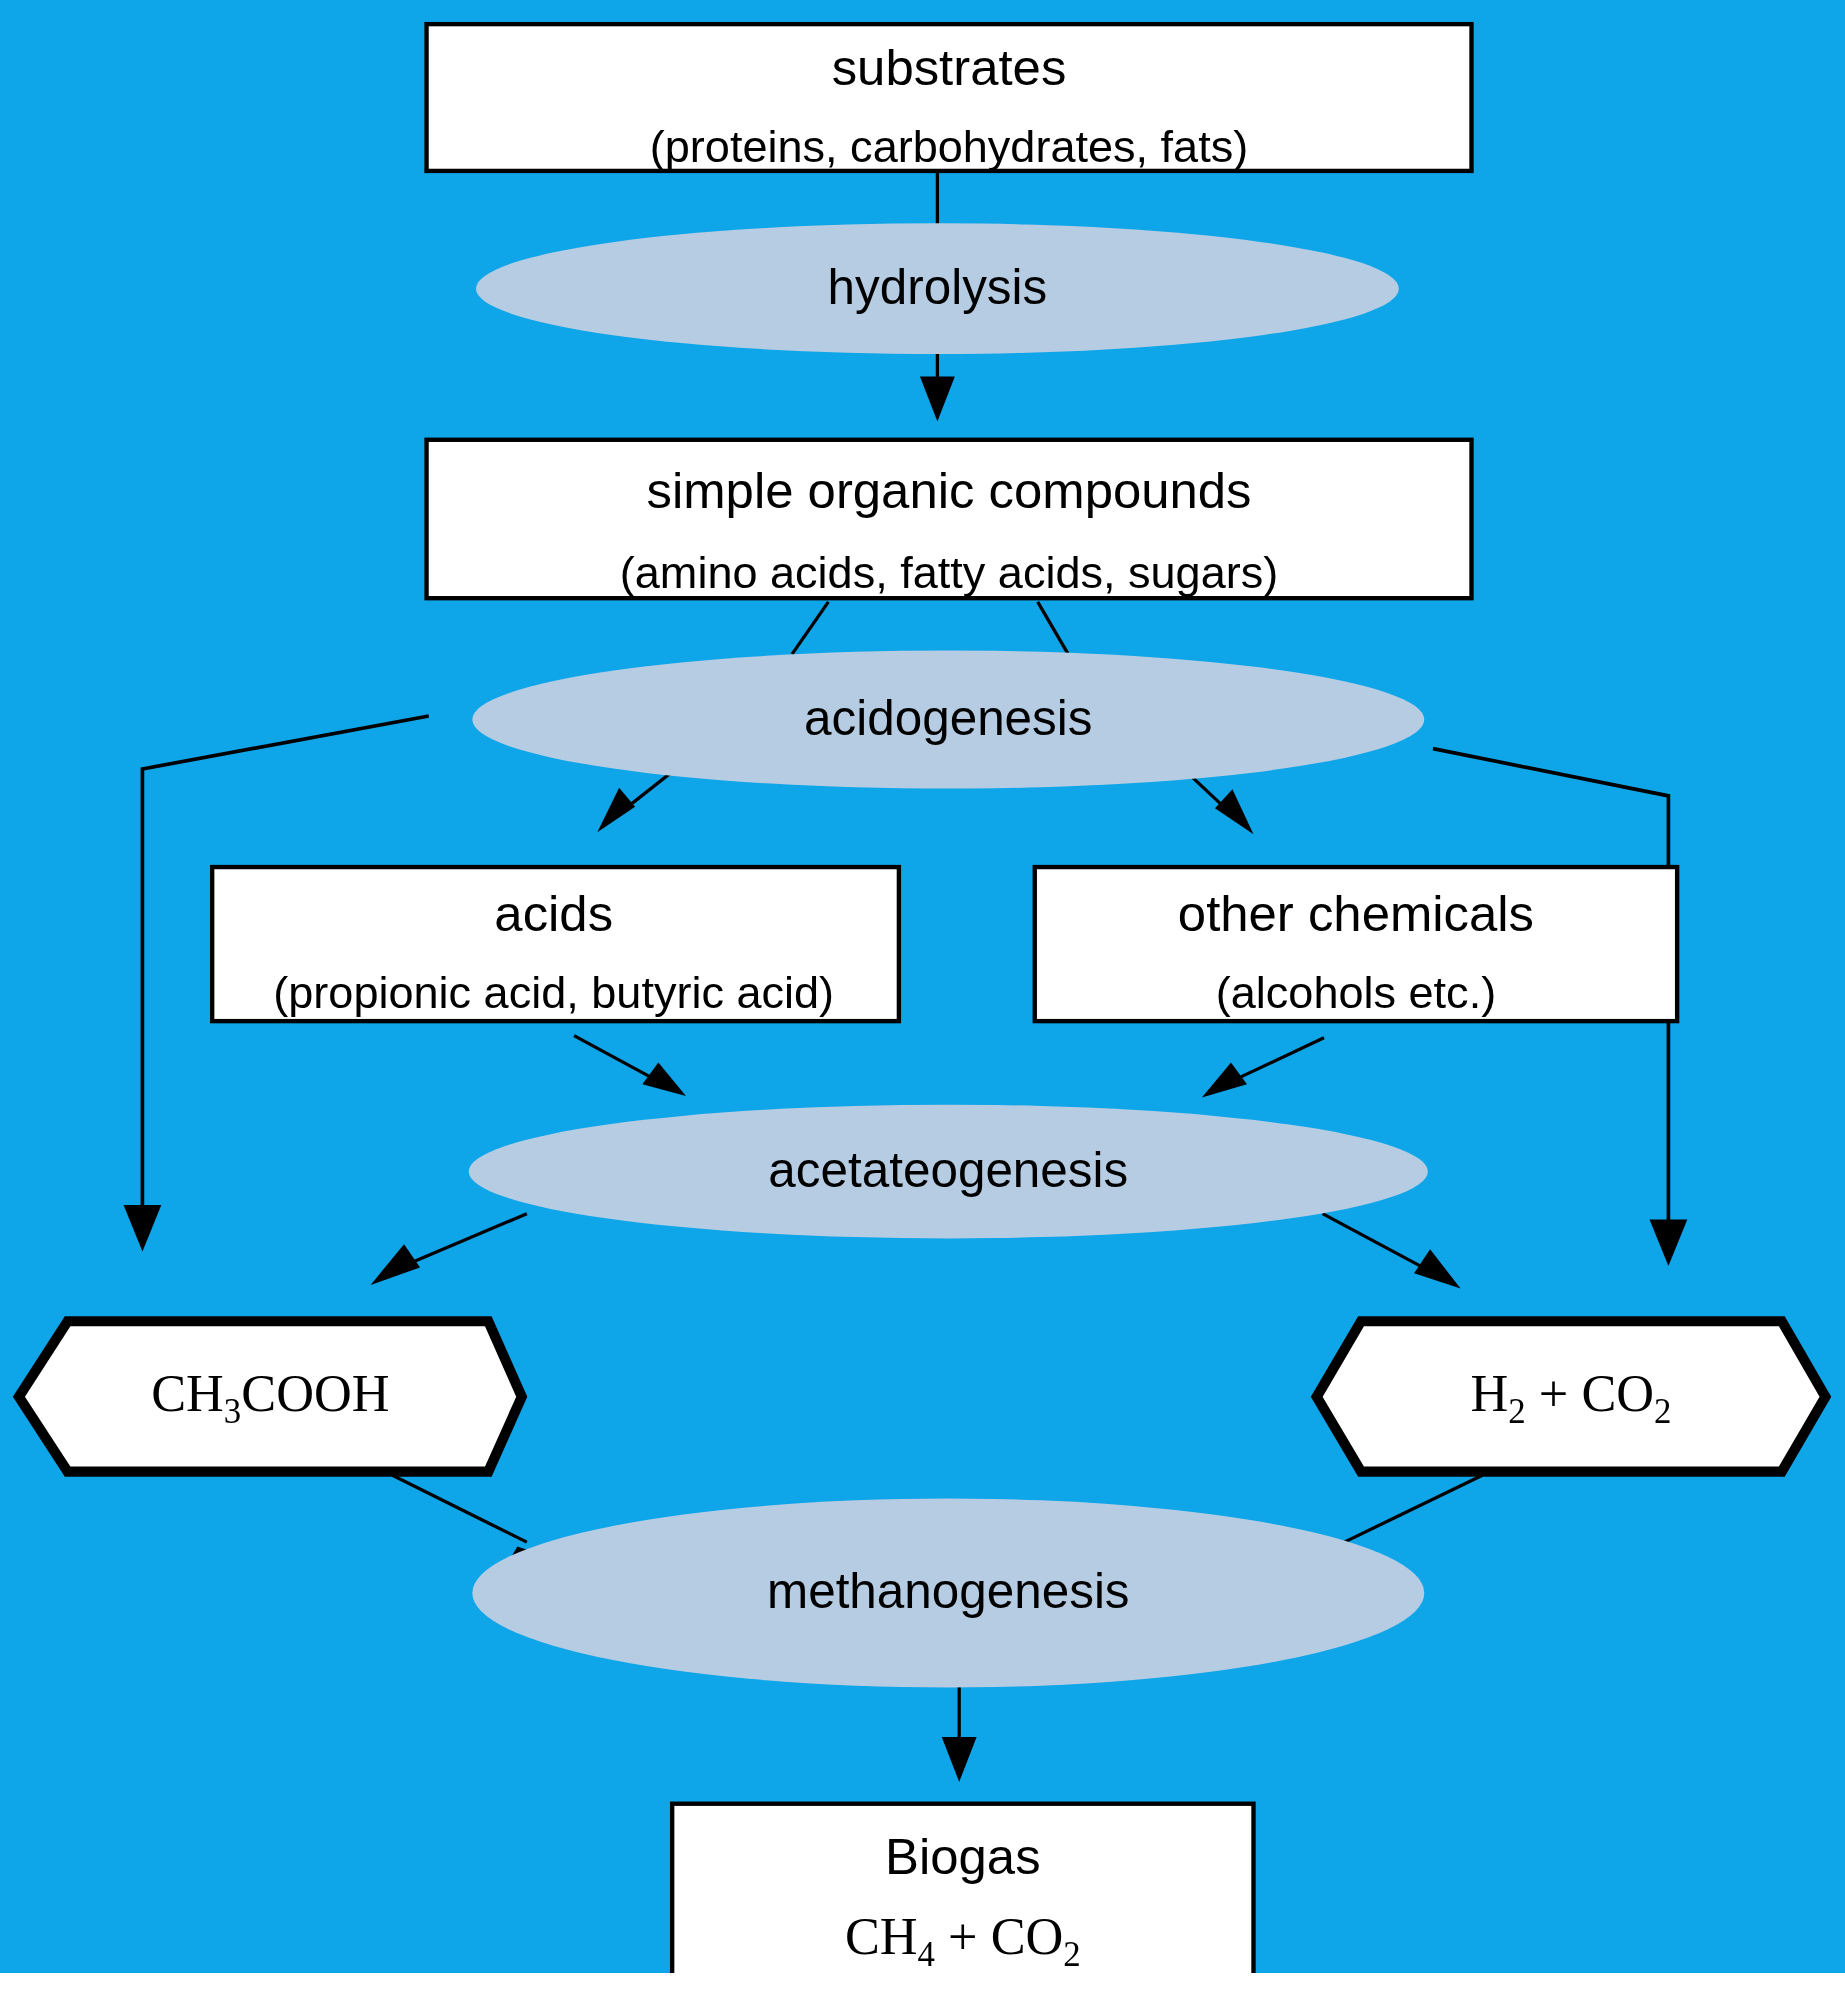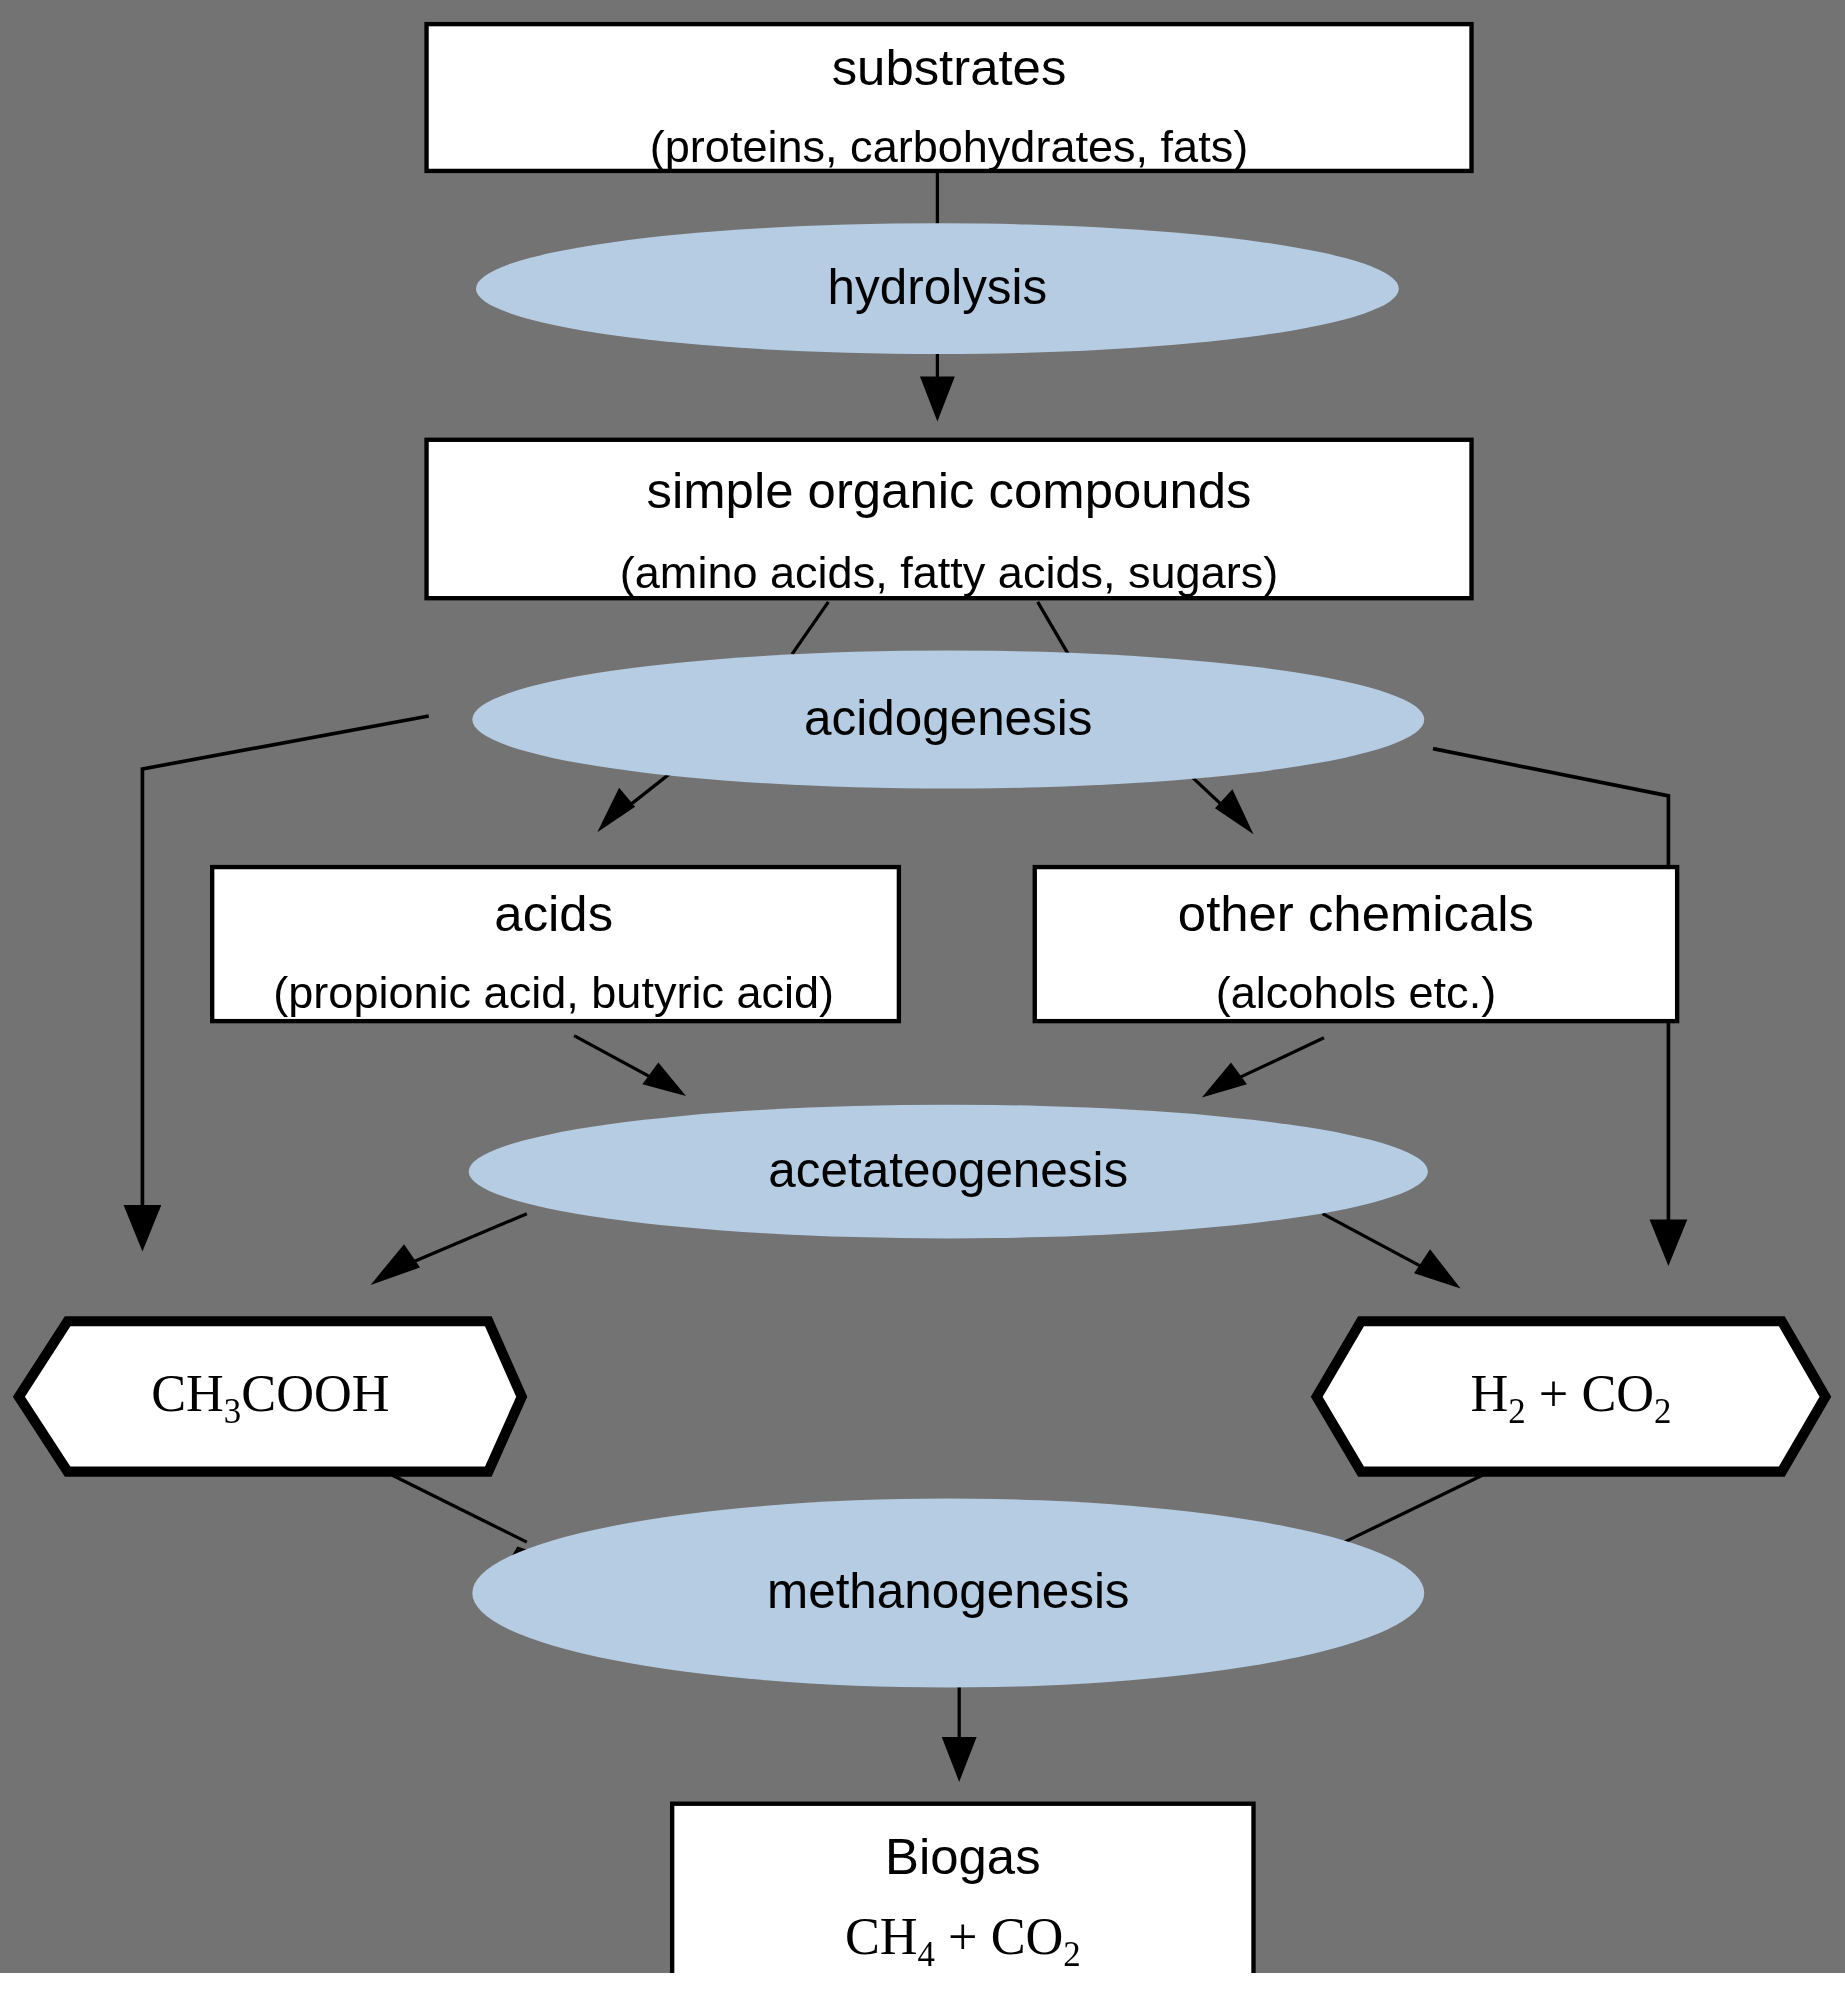--- a/index.html
+++ b/index.html
@@ -7,21 +7,21 @@
     padding: 0;
     background: #ffffff;
   }
   body {
     font-family: "Liberation Sans", sans-serif;
   }
   #stage {
     position: relative;
     width: 1845px;
     height: 1973px;
-    background: #737373;
+    background: #0ea5e9;
     overflow: hidden;
   }
   svg#diagram {
     position: absolute;
     left: 0;
     top: 0;
     width: 1845px;
     height: 1995px;
   }
   .box-rect {

